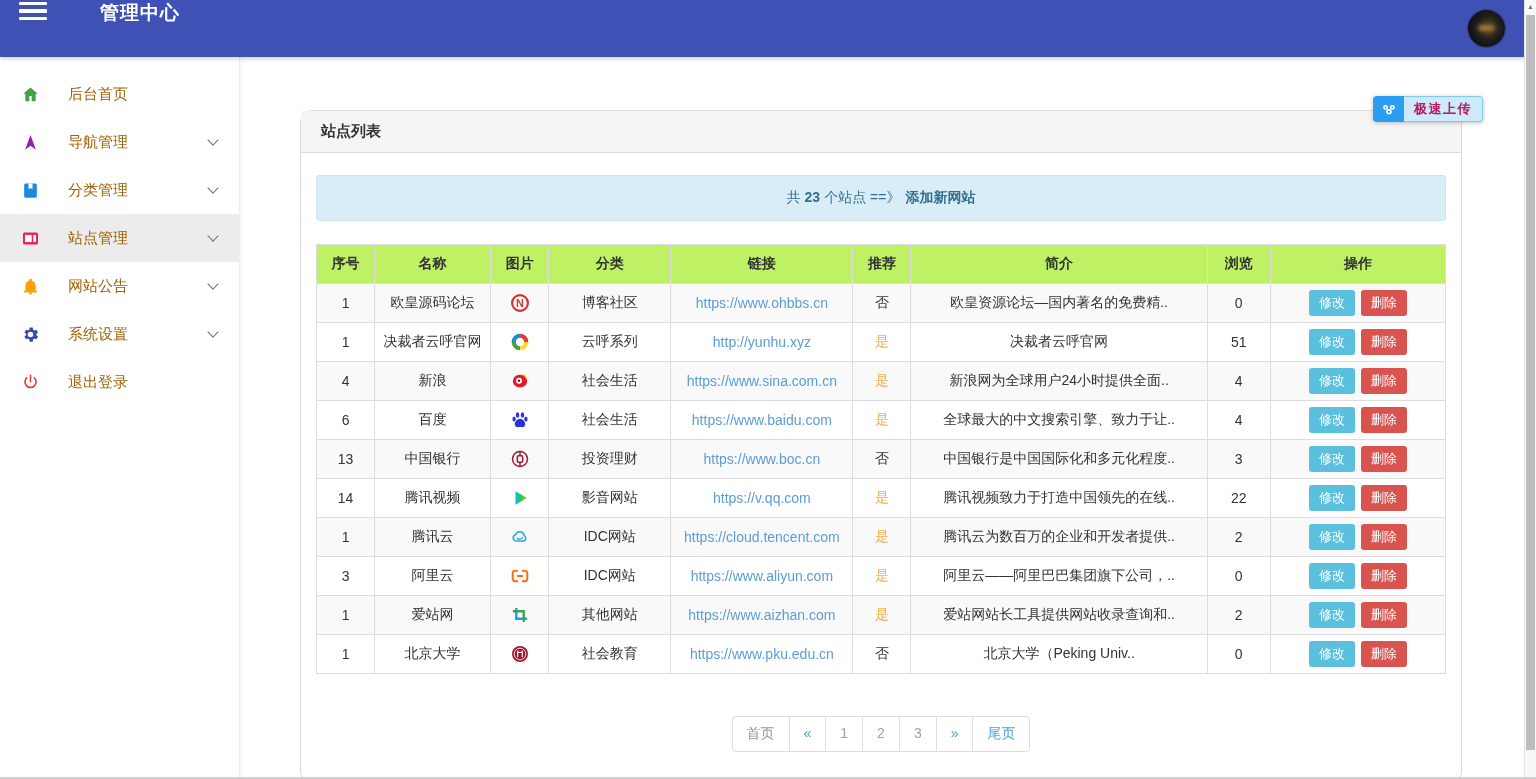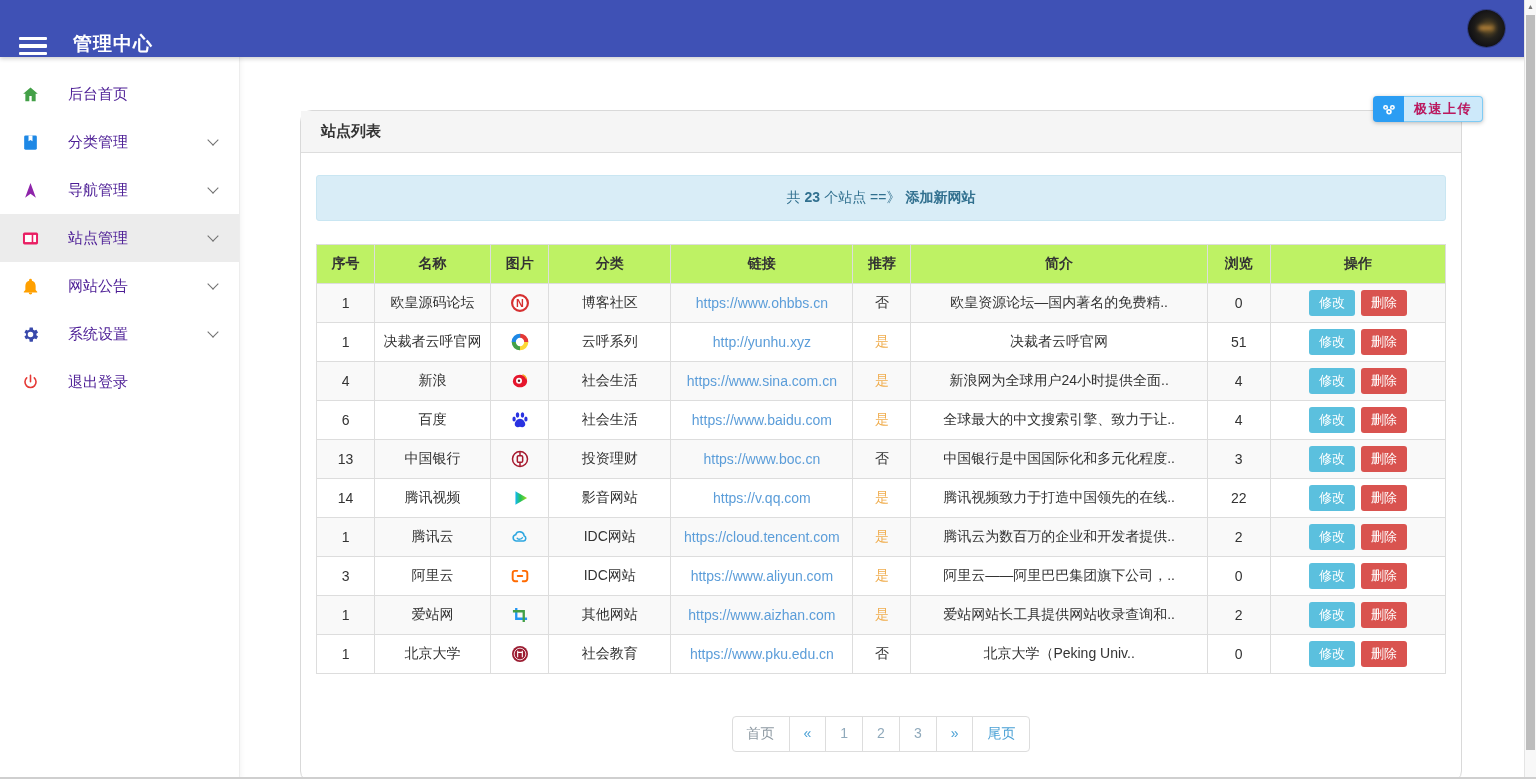--- a/index.html
+++ b/index.html
@@ -1,38 +1,38 @@
 <!DOCTYPE html>
 <html><head>
 <meta charset="utf-8">
 <style>
   * { margin:0; padding:0; box-sizing:border-box; }
   html,body { width:1536px; height:779px; overflow:hidden; }
   body { font-family:"Liberation Sans","DejaVu Sans",sans-serif; background:#fff; position:relative; color:#333; }
 
   
   .navbar { position:absolute; top:0; left:0; right:0; height:57px; background:#3f51b5;
-            display:flex; align-items:flex-end; z-index:10; box-shadow:0 2px 4px rgba(0,0,0,.18); }
+            display:flex; align-items:flex-start; z-index:10; box-shadow:0 2px 4px rgba(0,0,0,.18);gap:27px; }
   .hamburger { width:30px; height:22px; margin-left:18px; display:flex; flex-direction:column;
                justify-content:space-between; cursor:pointer; padding:2px 1px; }
   .hamburger span { display:block; height:3.2px; background:#fff; border-radius:1px; }
   .nav-title { color:#fff; font-size:19px; font-weight:bold; margin-left:25px; letter-spacing:1px; }
   .avatar { position:absolute; right:31px; top:10px; width:37px; height:37px; border-radius:50%;
             background:radial-gradient(circle at 55% 48%, #4a3d22 0 5px, #23211c 11px, #0d0d13 75%);
             box-shadow:0 0 0 1px rgba(0,0,0,.25); cursor:pointer; overflow:hidden; }
   .avatar::after { content:""; position:absolute; left:10px; top:16px; width:16px; height:4px;
                    background:#c98f3d; filter:blur(2px); border-radius:2px; }
 
   
   .sidebar { position:absolute; top:57px; left:0; bottom:0; width:240px; background:#fff;
              border-right:1px solid #ededed; box-shadow:1px 0 5px rgba(0,0,0,.05); padding-top:13px; z-index:5; }
   .side-item { height:48px; display:flex; align-items:center; padding:0 22px 0 18px; cursor:pointer; }
   .side-item.active { background:#ececec; }
   .side-ico { width:24px; display:flex; justify-content:center; align-items:center; }
-  .side-label { font-size:15px; color:#4c1d95; margin-left:26px; }
+  .side-label { font-size:15px; color:#a16207; margin-left:26px; }
   .chev { width:8px; height:8px; border-right:1.6px solid #707070; border-bottom:1.6px solid #707070;
           transform:rotate(45deg); margin-left:auto; margin-top:-4px; }
 
   
   .content { position:absolute; top:57px; left:240px; right:0; bottom:0; background:#fff; }
 
   .card { position:absolute; left:60px; top:53px; width:1162px; background:#fff;
           border:1px solid #d9d9d9; border-radius:12px; }
   .card-header { background:#f5f5f5; border-bottom:1px solid #ddd; padding:11px 20px;
                  font-size:15px; font-weight:bold; color:#333; }
@@ -104,35 +104,35 @@
     <div class="side-item">
       <span class="side-ico">
         <svg viewBox="0 0 24 24" width="19" height="19" fill="#43a047">
           <path d="M12 3.2L2.8 11h2.7v9.5h5V14h3v6.5h5V11h2.7z"></path>
         </svg>
       </span>
       <span class="side-label">后台首页</span>
     </div>
     <div class="side-item">
       <span class="side-ico">
+        <svg viewBox="0 0 24 24" width="19" height="19" fill="#8e24aa">
+          <path d="M12 2.5l6.8 18.7L12 16l-6.8 5.2z"></path>
+        </svg>
+      </span>
+      <span class="side-label">导航管理</span>
+      <span class="chev"></span>
+    </div>
+    <div class="side-item">
+      <span class="side-ico">
         <svg viewBox="0 0 24 24" width="19" height="19">
           <rect x="4" y="3" width="16" height="18" rx="1.8" fill="#1e88e5"></rect>
           <path d="M9.5 3h5v7.5l-2.5-1.8L9.5 10.5z" fill="#fff"></path>
         </svg>
       </span>
       <span class="side-label">分类管理</span>
-      <span class="chev"></span>
-    </div>
-    <div class="side-item">
-      <span class="side-ico">
-        <svg viewBox="0 0 24 24" width="19" height="19" fill="#8e24aa">
-          <path d="M12 2.5l6.8 18.7L12 16l-6.8 5.2z"></path>
-        </svg>
-      </span>
-      <span class="side-label">导航管理</span>
       <span class="chev"></span>
     </div>
     <div class="side-item active">
       <span class="side-ico">
         <svg viewBox="0 0 24 24" width="19" height="19">
           <rect x="2.5" y="4.5" width="19" height="15" rx="2" fill="#e91e63"></rect>
           <rect x="5" y="7.5" width="8.5" height="9" fill="#fff"></rect>
           <rect x="15.5" y="7.5" width="3.5" height="9" fill="#fff"></rect>
         </svg>
       </span>

